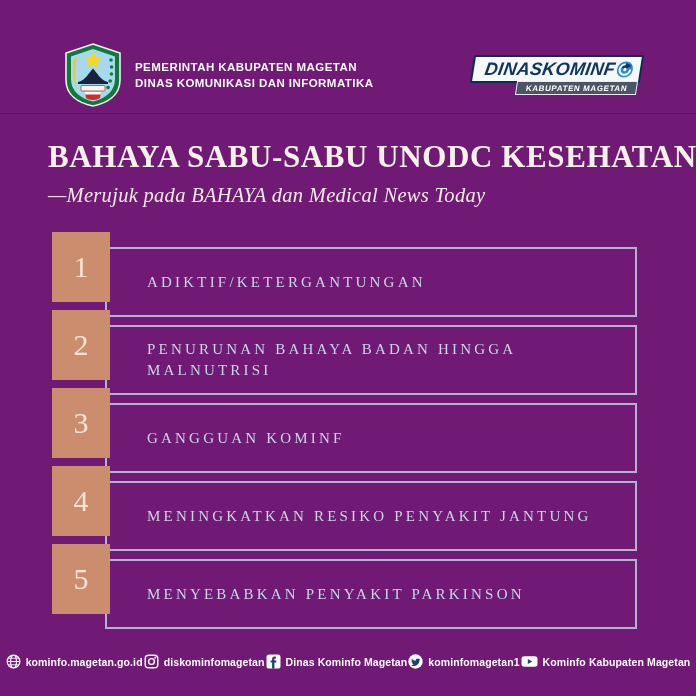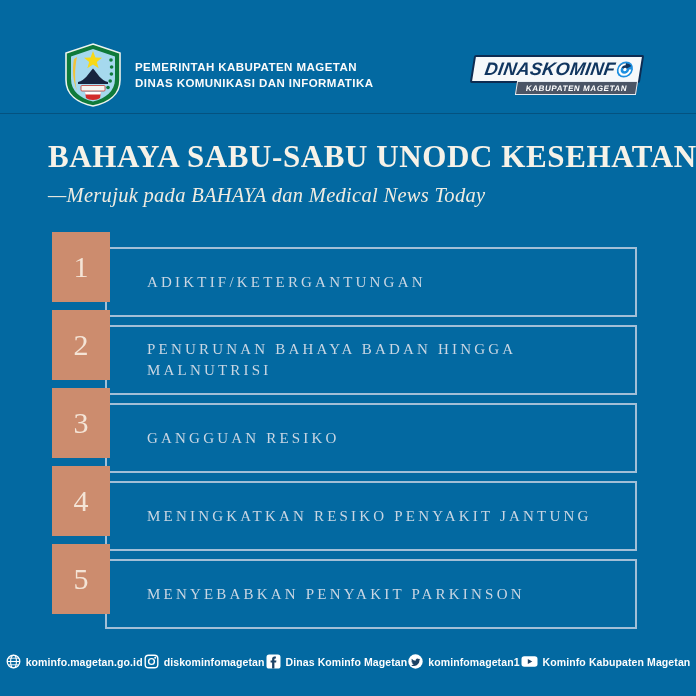--- a/index.html
+++ b/index.html
@@ -1,20 +1,20 @@
 <!DOCTYPE html>
 <html><head>
 <meta charset="utf-8">
 <style>
   * { margin:0; padding:0; box-sizing:border-box; }
   html,body { width:696px; height:696px; }
   body { font-family:"Liberation Sans", sans-serif; }
   .canvas {
     position:relative; width:696px; height:696px;
-    background:#0369a1; overflow:hidden; color:#fff;
+    background:#701a75; overflow:hidden; color:#fff;
   }
 
   
   .header { position:absolute; top:42px; left:60px; right:54px;
             display:flex; align-items:center; }
   .crest { width:66px; height:66px; flex:0 0 auto; }
   .org { margin-left:9px; font-weight:bold; font-size:11.5px;
          letter-spacing:.45px; line-height:16px; color:#FBFBFB;
          white-space:nowrap; }
   .klogo-wrap { margin-left:auto; display:flex; flex-direction:column;
@@ -127,21 +127,21 @@
       <div class="num">2</div>
       <div class="box">
         <span class="box-line">PENURUNAN BAHAYA BADAN HINGGA</span>
         <span class="box-line">MALNUTRISI</span>
       </div>
     </div>
 
     <div class="row">
       <div class="num">3</div>
       <div class="box">
-        <span class="box-line">GANGGUAN RESIKO</span>
+        <span class="box-line">GANGGUAN KOMINF</span>
         <span class="box-line"></span>
       </div>
     </div>
 
     <div class="row">
       <div class="num">4</div>
       <div class="box">
         <span class="box-line">MENINGKATKAN RESIKO PENYAKIT JANTUNG</span>
         <span class="box-line"></span>
       </div>

